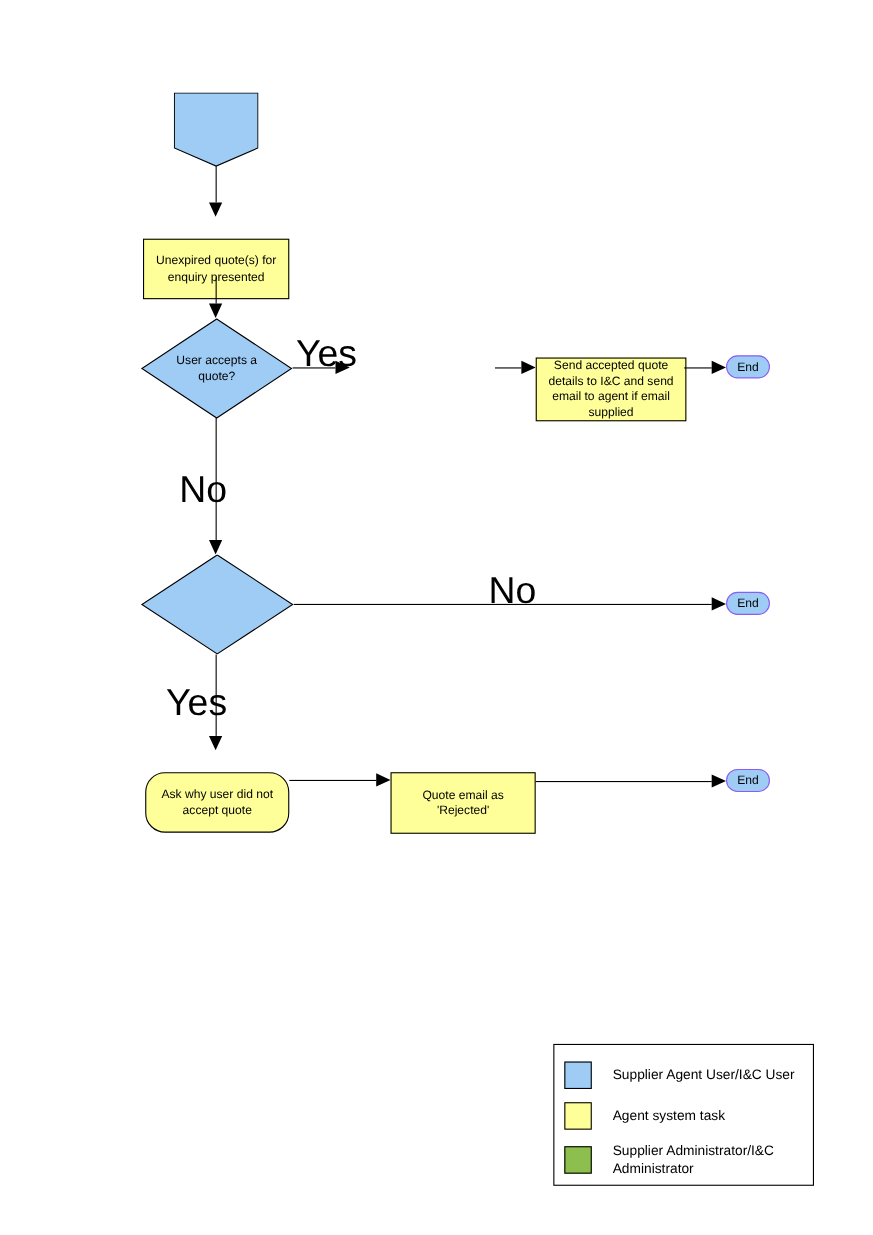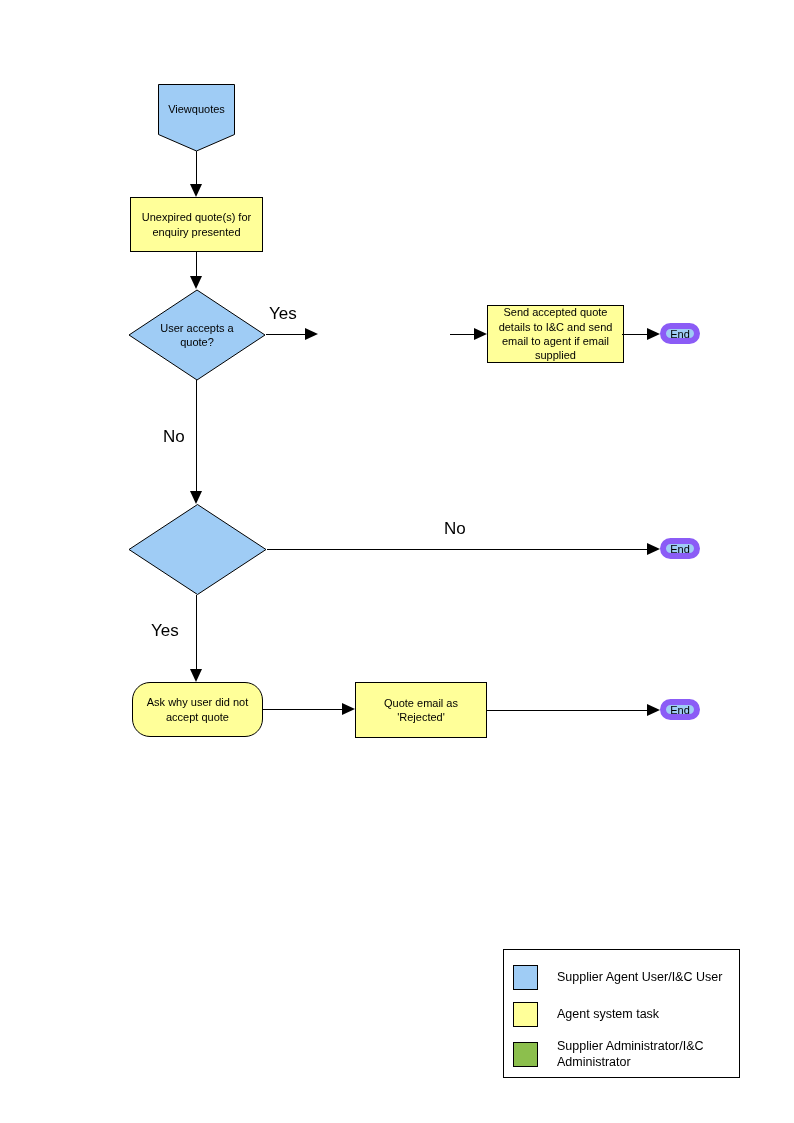--- a/index.html
+++ b/index.html
@@ -19,20 +19,21 @@
     background: var(--color-yellow);
     border: 1px solid #000;
     box-sizing: border-box;
     display: flex;
     align-items: center;
     justify-content: center;
     text-align: center;
     font-size: 11px;
     line-height: 1.3;
     padding: 2px 6px;
+    margin-top: 20px;
   }
 
   
   .shape-svg { position: absolute; display: block; }
   .shape-svg polygon.blue { fill: var(--color-blue); stroke: #000; stroke-width: 1; }
 
   .shape-label {
     position: absolute;
     display: flex;
     align-items: center;
@@ -42,21 +43,21 @@
     line-height: 1.3;
     pointer-events: none;
   }
 
   
   .end {
     position: absolute;
     width: 40px;
     height: 21px;
     background: var(--color-blue);
-    border: 6px solid #8b5cf6;
+    border: 1px solid #8b5cf6;
     border-radius: 10.5px;
     box-sizing: border-box;
     display: flex;
     align-items: center;
     justify-content: center;
     font-size: 11px;
   }
 
   
   .vline { position: absolute; width: 1px; background: #000; }
@@ -70,21 +71,21 @@
   .arrow-right {
     position: absolute; width: 0; height: 0;
     border-top: 6px solid transparent;
     border-bottom: 6px solid transparent;
     border-left: 13px solid #000;
   }
 
   
   .edge-label {
     position: absolute;
-    font-size: 17px;
+    font-size: 34px;
     line-height: 1;
     white-space: nowrap;
   }
 
   
   .legend {
     position: absolute;
     left: 503px; top: 949px;
     width: 237px; height: 129px;
     border: 1px solid #000;
@@ -109,21 +110,20 @@
   .legend-text { font-size: 12.5px; line-height: 1.25; }
 </style>
 </head>
 <body>
 
 <div class="page">
 
   <svg class="shape-svg" style="left:158px; top:84px;" width="77" height="68">
     <polygon class="blue" points="0.5,0.5 76.5,0.5 76.5,50.5 38.5,67 0.5,50.5"></polygon>
   </svg>
-  <div class="shape-label" style="left:158px; top:84px; width:77px; height:50px;">Viewquotes</div>
 
   <div class="vline" style="left:196px; top:151px; height:33px;"></div>
   <div class="arrow-down" style="left:190px; top:184px;"></div>
 
   <div class="box" style="left:130px; top:197px; width:133px; height:55px;">
     <span>Unexpired quote(s) for enquiry presented</span>
   </div>
 
   <div class="vline" style="left:196px; top:252px; height:24px;"></div>
   <div class="arrow-down" style="left:190px; top:276px;"></div>

